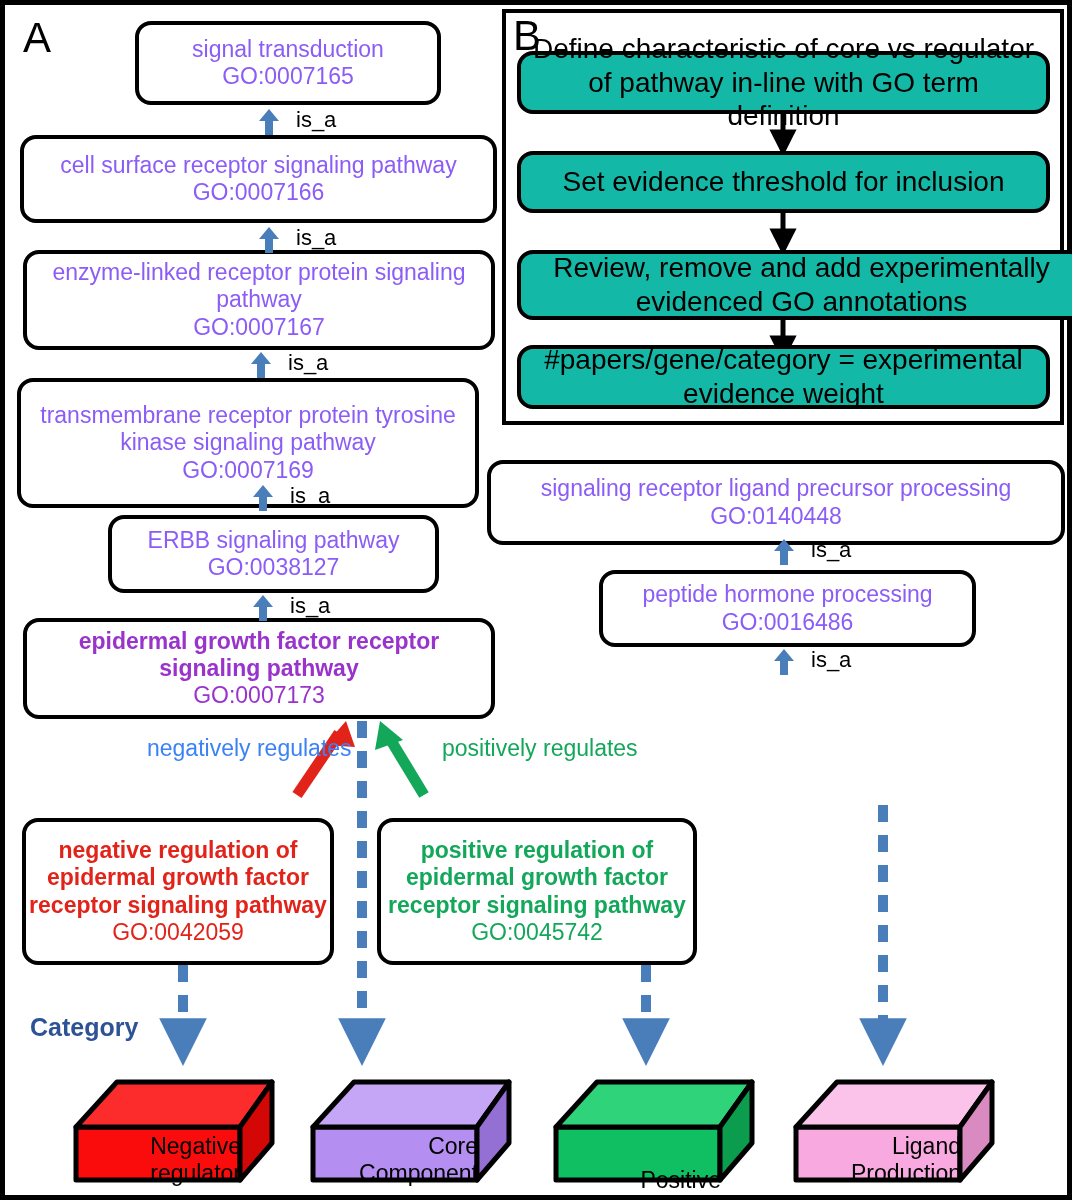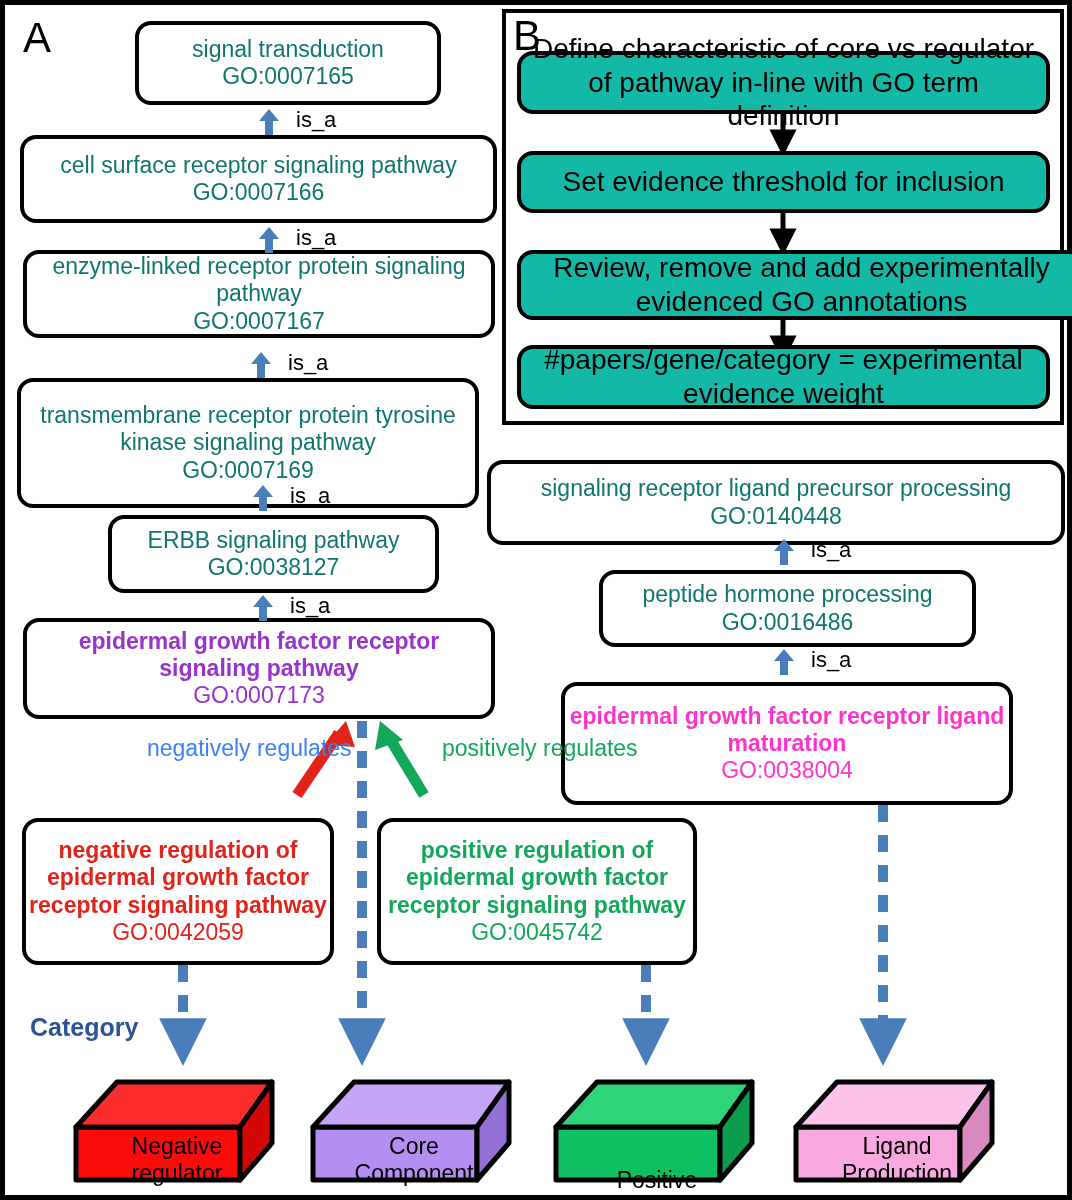--- a/index.html
+++ b/index.html
@@ -24,21 +24,21 @@
     box-sizing: border-box;
     border: 4px solid #000;
     border-radius: 16px;
     background: #fff;
     display: flex;
     flex-direction: column;
     align-items: center;
     justify-content: center;
     text-align: center;
     line-height: 1.18;
-    color: #0f766e;
+    color: #8b5cf6;
     z-index: 5;
   }
   .gobox .term { font-size: 23px; }
   .gobox .goid { font-size: 23px; }
   .gobox.bold .term { font-weight: bold; text-align: center; }
 
   
   .fbox {
     position: absolute;
     box-sizing: border-box;
@@ -112,27 +112,26 @@
   }
 
   
   .cube {
     position: absolute;
     z-index: 5;
   }
   .cube .cube-text {
     position: absolute;
     left: 0;
-    text-align: center;
+    text-align: right;
     font-size: 23px;
     line-height: 1.18;
     color: #000;
     z-index: 3;
     pointer-events: none;
-    padding-left: 20px;
   }
   svg { display: block; overflow: visible; }
   .arrow-layer {
     position: absolute;
     left: 0; top: 0;
     width: 1072px; height: 1200px;
     z-index: 4;
     pointer-events: none;
   }
 </style>
@@ -207,21 +206,21 @@
     <div class="goid">GO:0007166</div>
   </div>
 
   <div class="isa" style="left:253px; top:222px;">
     <svg width="22" height="26" viewBox="0 0 22 26">
       <polygon points="11,0 21,12 15,12 15,26 7,26 7,12 1,12" fill="#4a7ebb"></polygon>
     </svg>
     <span class="label">is_a</span>
   </div>
 
-  <div class="gobox" style="left:18px; top:245px; width:472px; height:88px;">
+  <div class="gobox" style="left:18px; top:245px; width:472px; height:100px;">
     <div class="term">enzyme-linked receptor protein signaling pathway</div>
     <div class="goid">GO:0007167</div>
   </div>
 
   <div class="isa" style="left:245px; top:347px;">
     <svg width="22" height="26" viewBox="0 0 22 26">
       <polygon points="11,0 21,12 15,12 15,26 7,26 7,12 1,12" fill="#4a7ebb"></polygon>
     </svg>
     <span class="label">is_a</span>
   </div>
@@ -285,24 +284,20 @@
     <div class="goid">GO:0016486</div>
   </div>
 
   <div class="isa" style="left:768px; top:644px;">
     <svg width="22" height="26" viewBox="0 0 22 26">
       <polygon points="11,0 21,12 15,12 15,26 7,26 7,12 1,12" fill="#4a7ebb"></polygon>
     </svg>
     <span class="label">is_a</span>
   </div>
 
-  <div class="gobox bold" style="left:556px; top:677px; width:452px; height:123px; color:#ff33cc;">
-    <div class="term">epidermal growth factor receptor ligand maturation</div>
-    <div class="goid">GO:0038004</div>
-  </div>
 
   <div class="fbox" style="left:512px; top:46px; width:533px; height:63px;">Define characteristic of core vs regulator of pathway in-line with GO term definition</div>
   <div class="fbox" style="left:512px; top:146px; width:533px; height:62px;">Set evidence threshold for inclusion</div>
   <div class="fbox" style="left:512px; top:245px; width:569px; height:70px;">Review, remove and add experimentally evidenced GO annotations</div>
   <div class="fbox" style="left:512px; top:340px; width:533px; height:64px;">#papers/gene/category =  experimental evidence weight</div>
 
   <div class="category-label" style="left:25px; top:1008px;">Category</div>
 
   <div class="cube" style="left:68px; top:1046px; width:202px; height:132px;">
     <svg width="202" height="132" viewBox="0 0 202 132">

